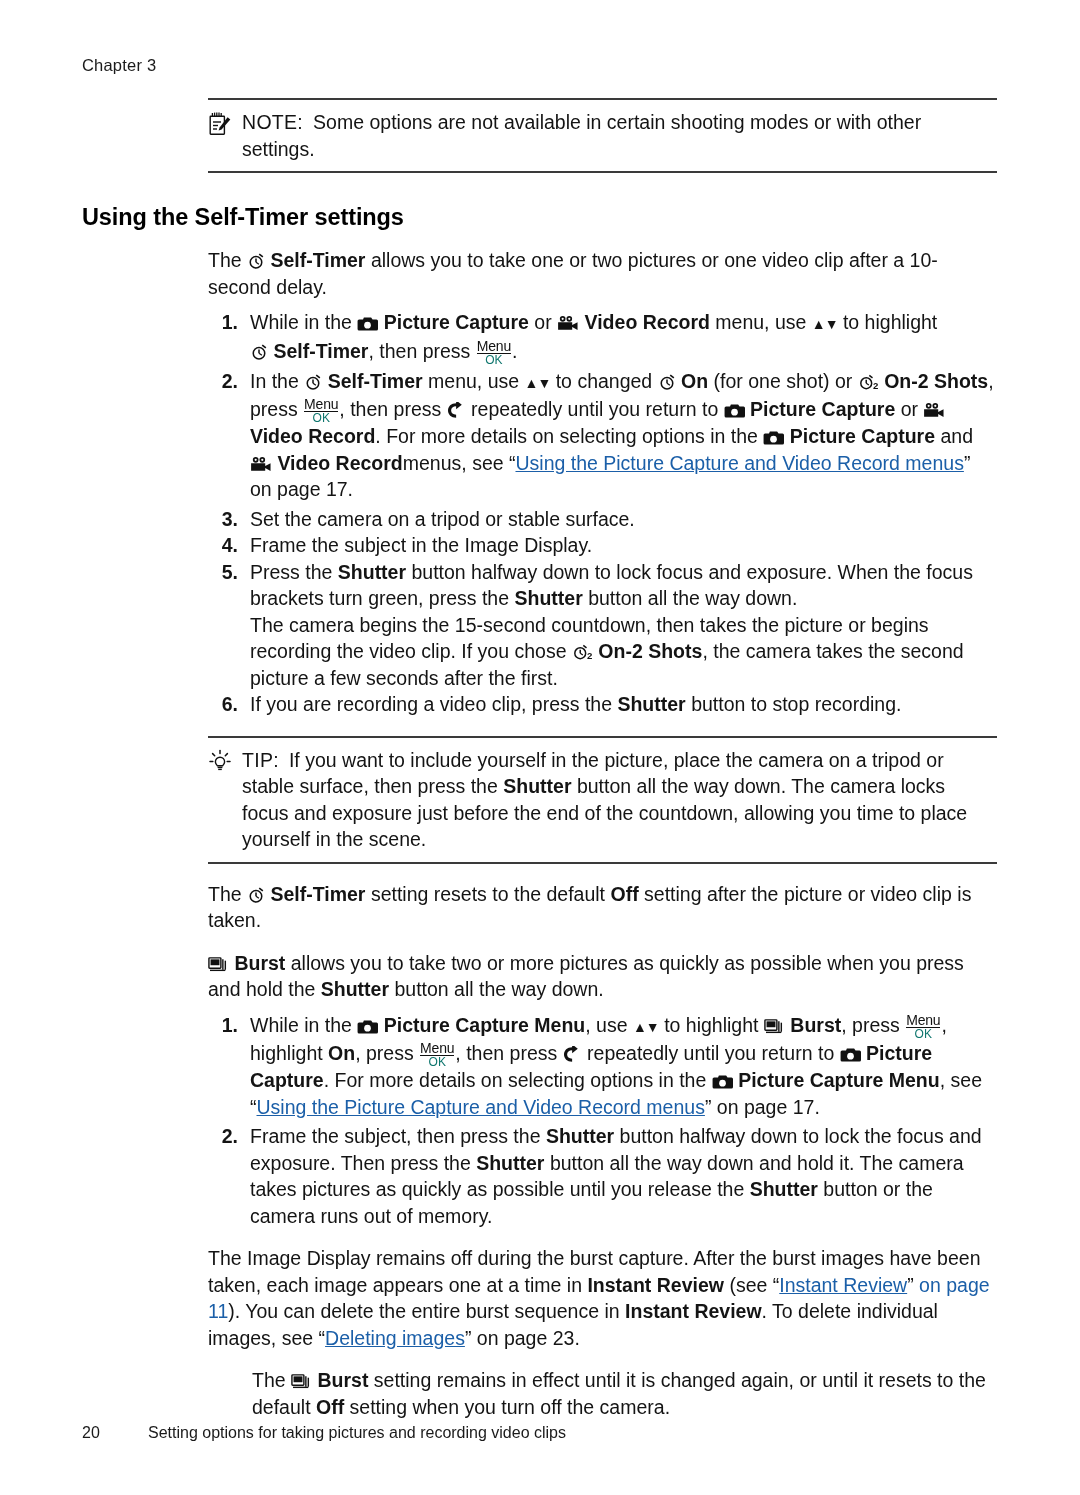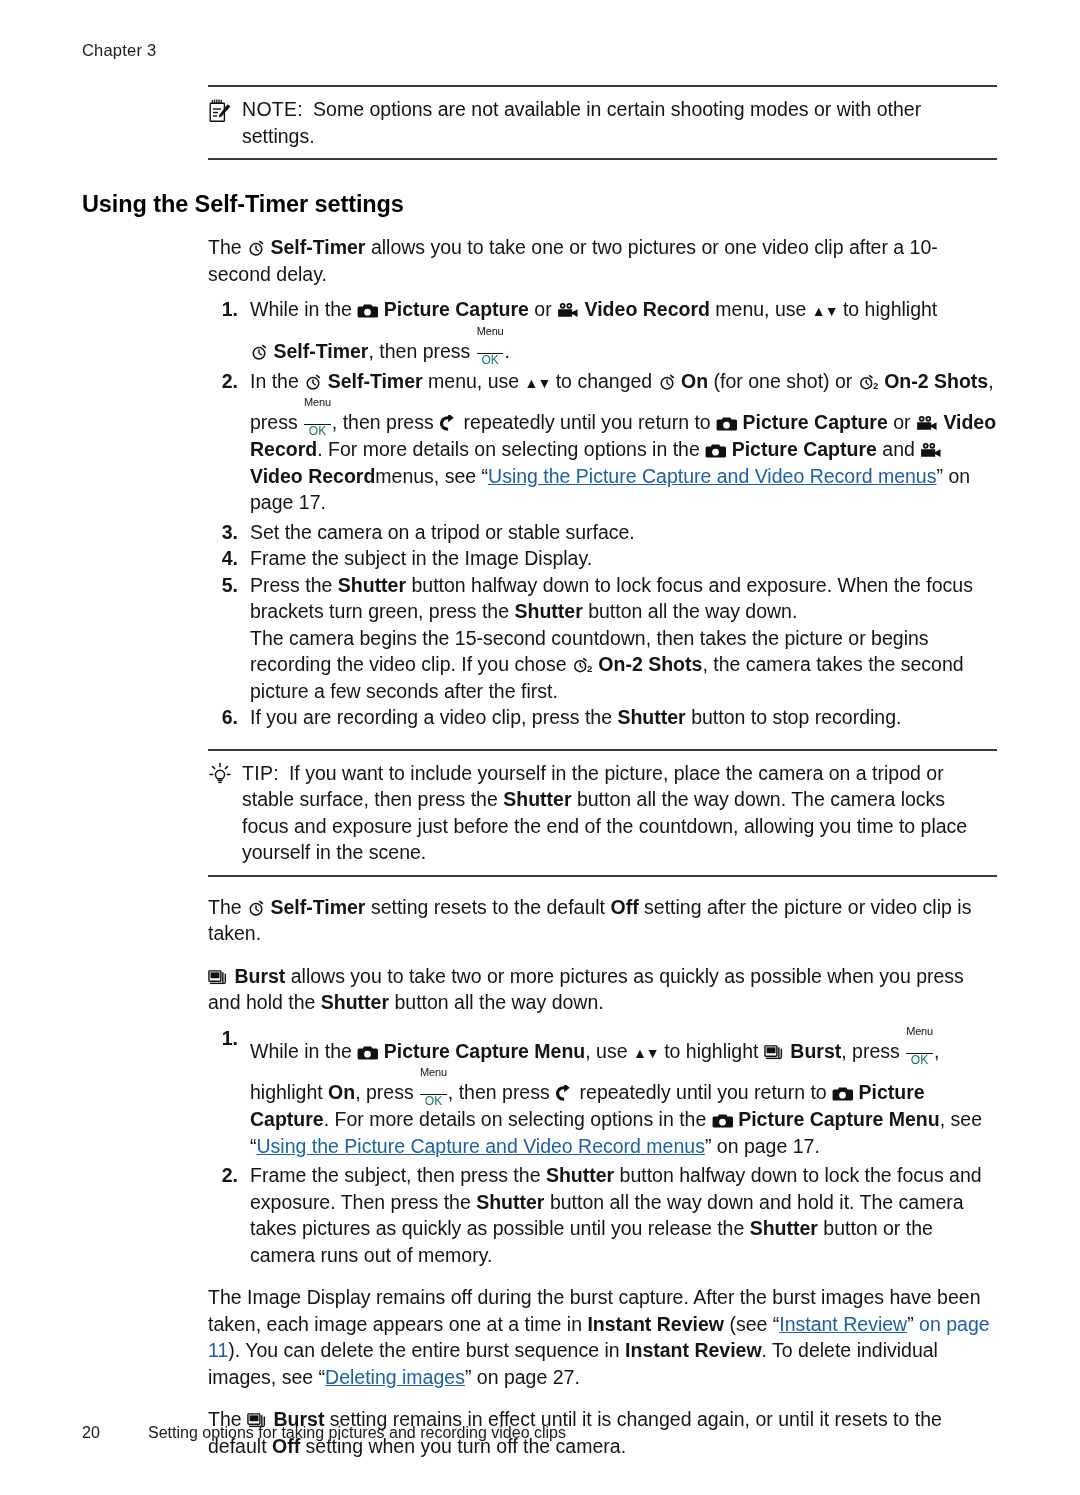--- a/index.html
+++ b/index.html
@@ -18,21 +18,21 @@
     position: relative;
     width: 1080px;
     height: 1495px;
     box-sizing: border-box;
   }
 
   
   .chapter-header {
     position: absolute;
     left: 82px;
-    top: 41px;
+    top: 56px;
     font-size: 16.5px;
     letter-spacing: 0.2px;
     color: #1a1a1a;
   }
 
   
   .content {
     position: absolute;
     left: 82px;
     top: 82px;
@@ -45,21 +45,21 @@
     width: 789px;
   }
 
   p, .para {
     margin: 0;
     font-size: 19.5px;
     line-height: 26.5px;
     color: #141414;
   }
 
-  .para + .para { margin-top: 0; }
+  .para + .para { margin-top: 0; margin-left: 44px; }
 
   b, .b { font-weight: bold; }
 
   
   h2.sec-head {
     margin: 0;
     font-size: 23.5px;
     font-weight: bold;
     letter-spacing: -0.1px;
     color: #000;
@@ -156,24 +156,24 @@
     display: inline-block;
     vertical-align: -5px;
     text-align: center;
     line-height: 1;
     margin: 0 1px;
     position: relative;
     top: 1px;
   }
   .menuok .m {
     display: block;
-    font-size: 11px;
+    font-size: 14px;
     letter-spacing: -0.2px;
     border-bottom: 1.6px solid #111;
-    padding-bottom: 16px;
+    padding-bottom: 0px;
     font-weight: normal;
     color: #111;
   }
   .menuok .k {
     display: block;
     font-size: 12px;
     letter-spacing: 0px;
     padding-top: 0px;
     color: #0f766e;
   }
@@ -187,21 +187,21 @@
 </style>
 </head>
 <body>
 
 <div class="page">
 
   <div class="chapter-header">Chapter 3</div>
 
   <div class="content">
 
-    <div class="admon" style="margin-top:3px;">
+    <div class="admon" style="margin-top:16px;">
       <div class="admon-inner">
         <span class="admon-icon">
           <svg width="24" height="26" viewBox="0 0 24 26">
             <g fill="none" stroke="#111" stroke-width="1.4">
               <rect x="2.2" y="5.2" width="14.2" height="18" rx="0.6"></rect>
               <line x1="5" y1="11" x2="13" y2="11"></line>
               <line x1="5" y1="14.5" x2="10" y2="14.5"></line>
               <line x1="5" y1="18" x2="9" y2="18"></line>
             </g>
             <g stroke="#111" stroke-width="1.3">
@@ -532,21 +532,21 @@
           <span>button all the way down and hold it. The camera takes pictures as quickly as possible until you release the</span>
           <b>Shutter</b>
           <span>button or the camera runs out of memory.</span>
         </li>
       </ol>
 
       <p class="para" style="margin-top:16px;">
         <span>The Image Display remains off during the burst capture. After the burst images have been taken, each image appears one at a time in</span>
         <b>Instant Review</b>
         <span>(see “</span><a class="link" href="#">Instant Review</a><span>” </span><a class="link-plain" href="#">on page 11</a><span>). You can delete the entire burst sequence in</span>
-        <b>Instant Review</b><span>. To delete individual images, see “</span><a class="link" href="#">Deleting images</a><span>” on page 27.</span>
+        <b>Instant Review</b><span>. To delete individual images, see “</span><a class="link" href="#">Deleting images</a><span>” on page 23.</span>
       </p>
 
       <p class="para" style="margin-top:16px;">
         <span>The</span>
         <span class="ico">
           <svg width="21" height="18" viewBox="0 0 22 19">
             <rect x="0.9" y="3.0" width="12.6" height="11.0" rx="0.8" fill="none" stroke="#111" stroke-width="1.5"></rect>
             <rect x="2.6" y="4.6" width="9.4" height="6.2" fill="#111"></rect>
             <line x1="15.6" y1="4.4" x2="15.6" y2="15.6" stroke="#111" stroke-width="1.5"></line>
             <line x1="18.2" y1="6.0" x2="18.2" y2="15.6" stroke="#111" stroke-width="1.5"></line>

